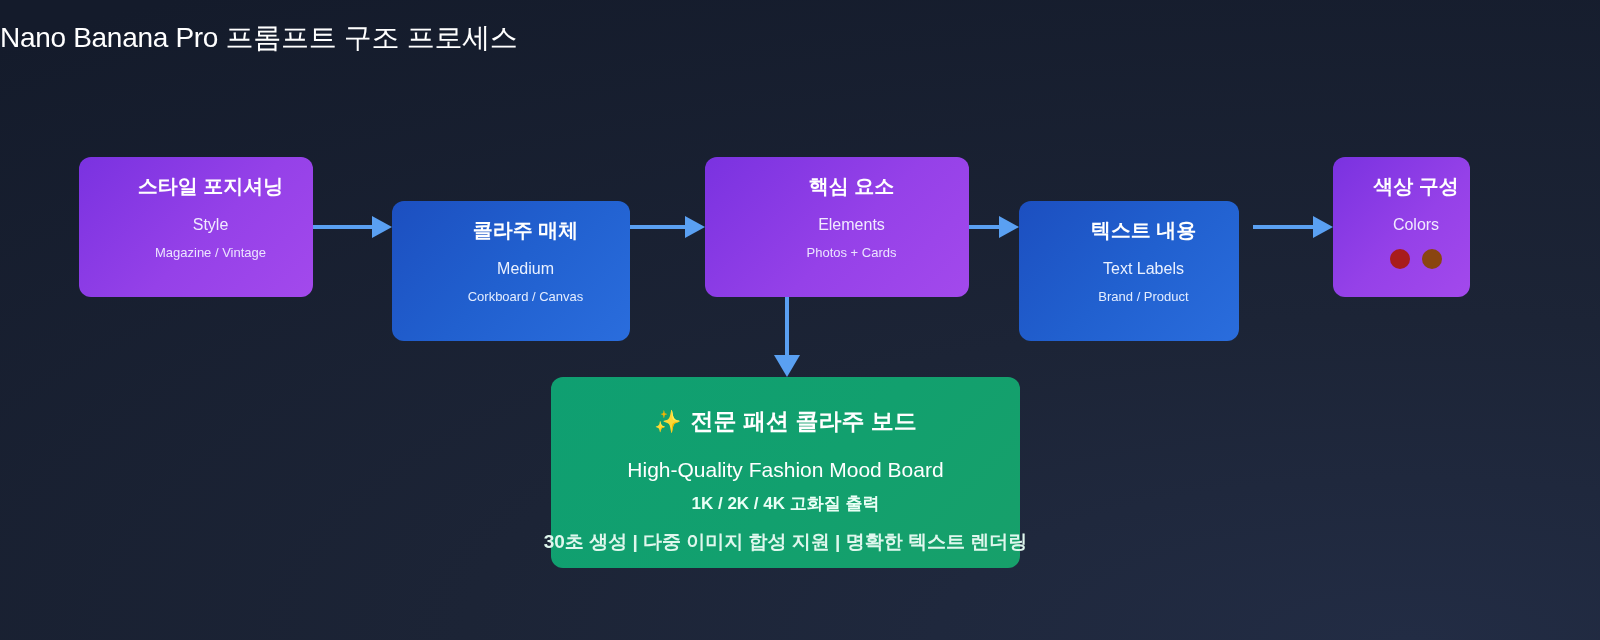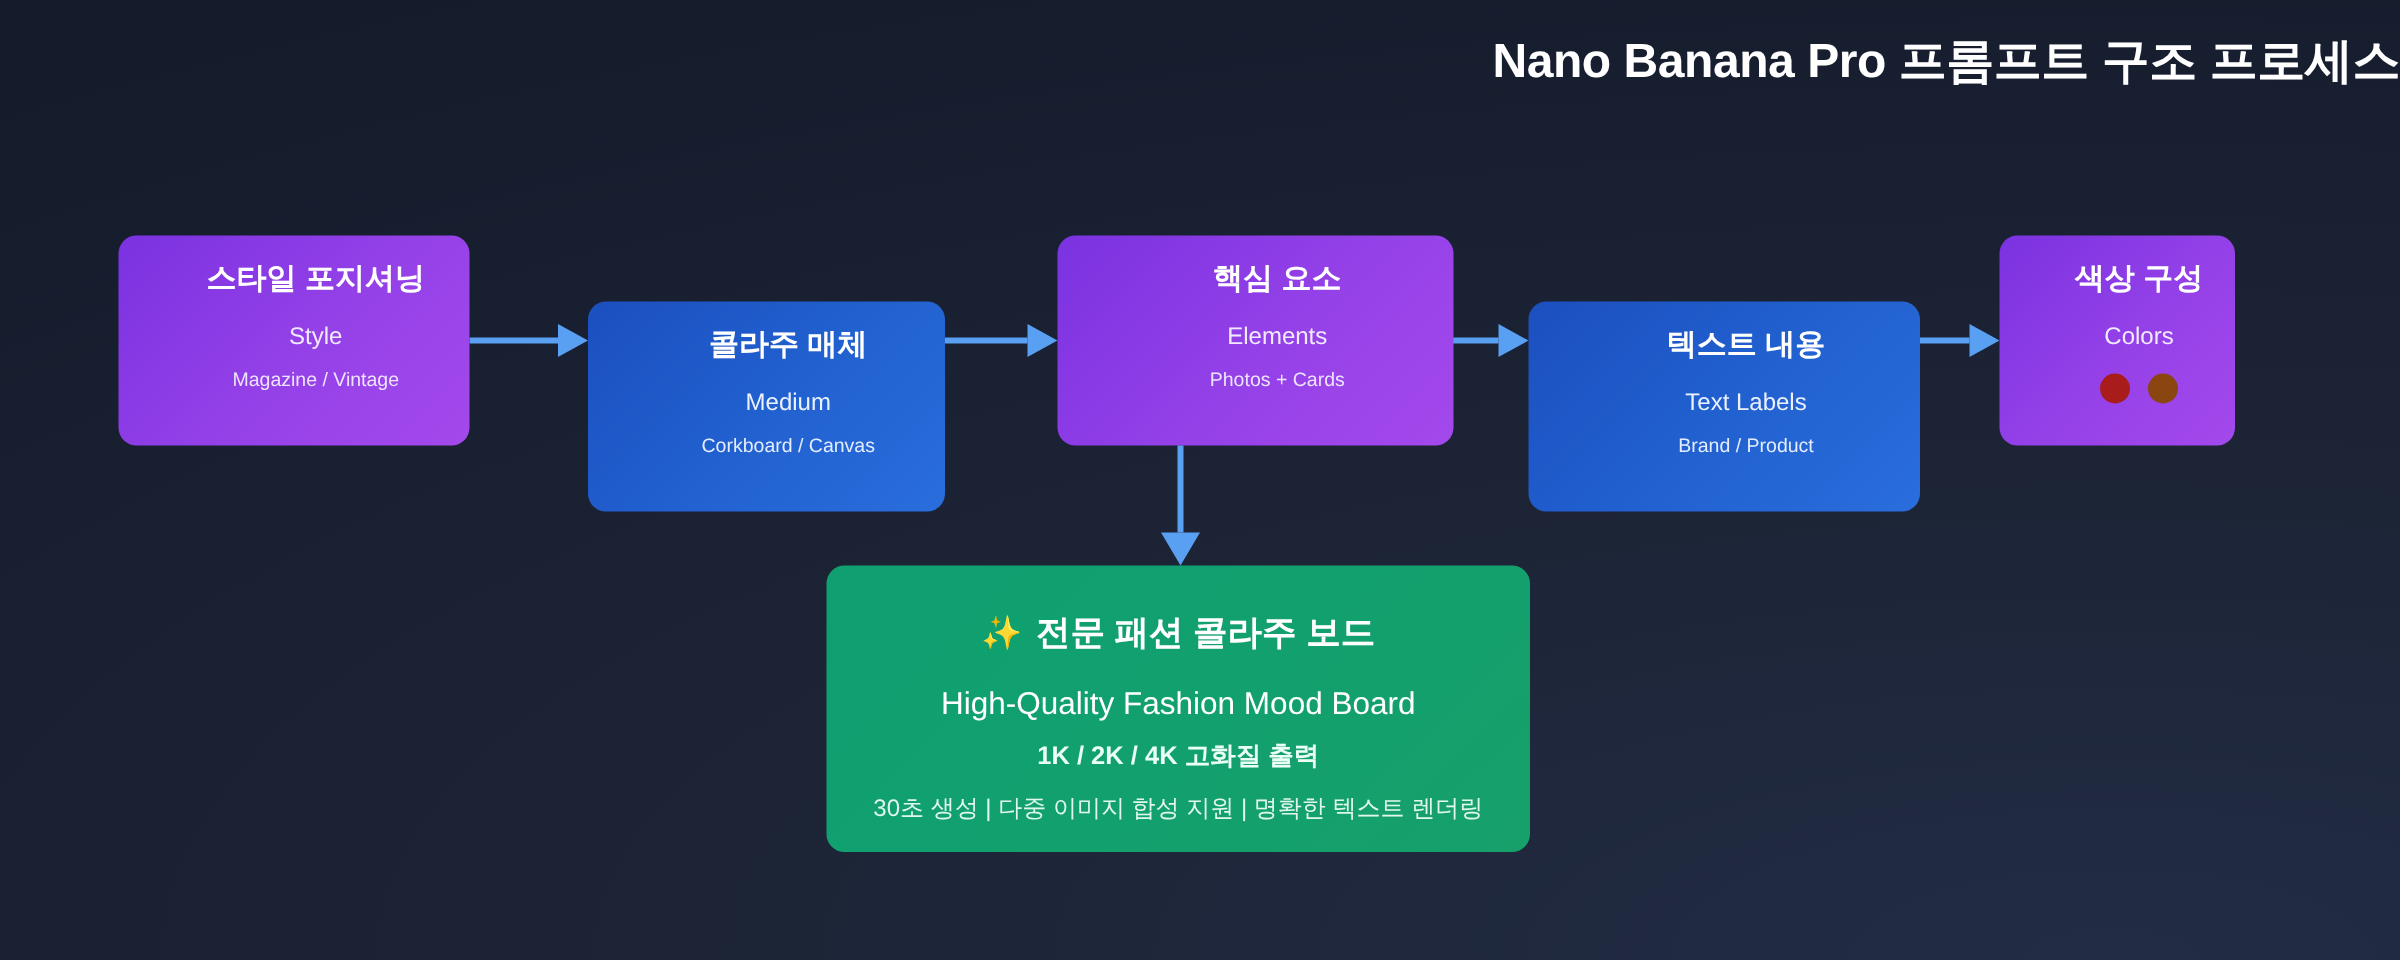--- a/index.html
+++ b/index.html
@@ -12,23 +12,23 @@
       radial-gradient(ellipse 140% 120% at 88% 100%, #222c44 0%, #1c2436 42%, #141b2b 100%);
     font-family:"Liberation Sans","DejaVu Sans",sans-serif;
     color:#ffffff;
     position:relative;
   }
 
   
   #page-title {
     position:absolute;
     left:0; right:0; top:19px;
-    text-align:right;
-    font-size:32px;
-    font-weight:bold;
+    text-align:left;
+    font-size:28px;
+    font-weight:normal;
     letter-spacing:-0.3px;
     color:#ffffff;
     white-space:nowrap;
   }
 
   
   #flow-row {
     position:absolute;
     left:79px;
     top:157px;
@@ -171,22 +171,22 @@
     margin-bottom:10px;
   }
   #result-quality {
     font-size:17px;
     font-weight:bold;
     color:#eafff6;
     white-space:nowrap;
     margin-bottom:14px;
   }
   #result-meta {
-    font-size:16px;
-    font-weight:normal;
+    font-size:19px;
+    font-weight:bold;
     color:#dff7ed;
     white-space:nowrap;
   }
 </style>
 </head>
 <body>
 
 <h1 id="page-title">Nano Banana Pro 프롬프트 구조 프로세스</h1>
 
 <div id="flow-row">
@@ -214,26 +214,26 @@
     <div class="flow-node node-blue" style="left: 313px; width: 238px;">
       <div class="node-title">콜라주 매체</div>
       <div class="node-sub">Medium</div>
       <div class="node-detail">Corkboard / Canvas</div>
     </div>
     <div class="flow-node node-purple" style="left: 626px; width: 264px;">
       <div class="node-title">핵심 요소</div>
       <div class="node-sub">Elements</div>
       <div class="node-detail">Photos + Cards</div>
     </div>
-    <div class="flow-node node-blue" style="left: 940px; width: 261px;">
+    <div class="flow-node node-blue" style="left: 940px; width: 220px;">
       <div class="node-title">텍스트 내용</div>
       <div class="node-sub">Text Labels</div>
       <div class="node-detail">Brand / Product</div>
     </div>
-    <div class="flow-node node-purple" style="left: 1254px; width: 157px;">
+    <div class="flow-node node-purple" style="left: 1254px; width: 137px;">
       <div class="node-title">색상 구성</div>
       <div class="node-sub">Colors</div>
       <div class="swatch-row">
         <div class="swatch" style="background: rgb(168, 28, 28);"></div>
         <div class="swatch" style="background: rgb(138, 69, 16);"></div>
       </div>
     </div>
   </div>
 
 <div id="down-arrow">

